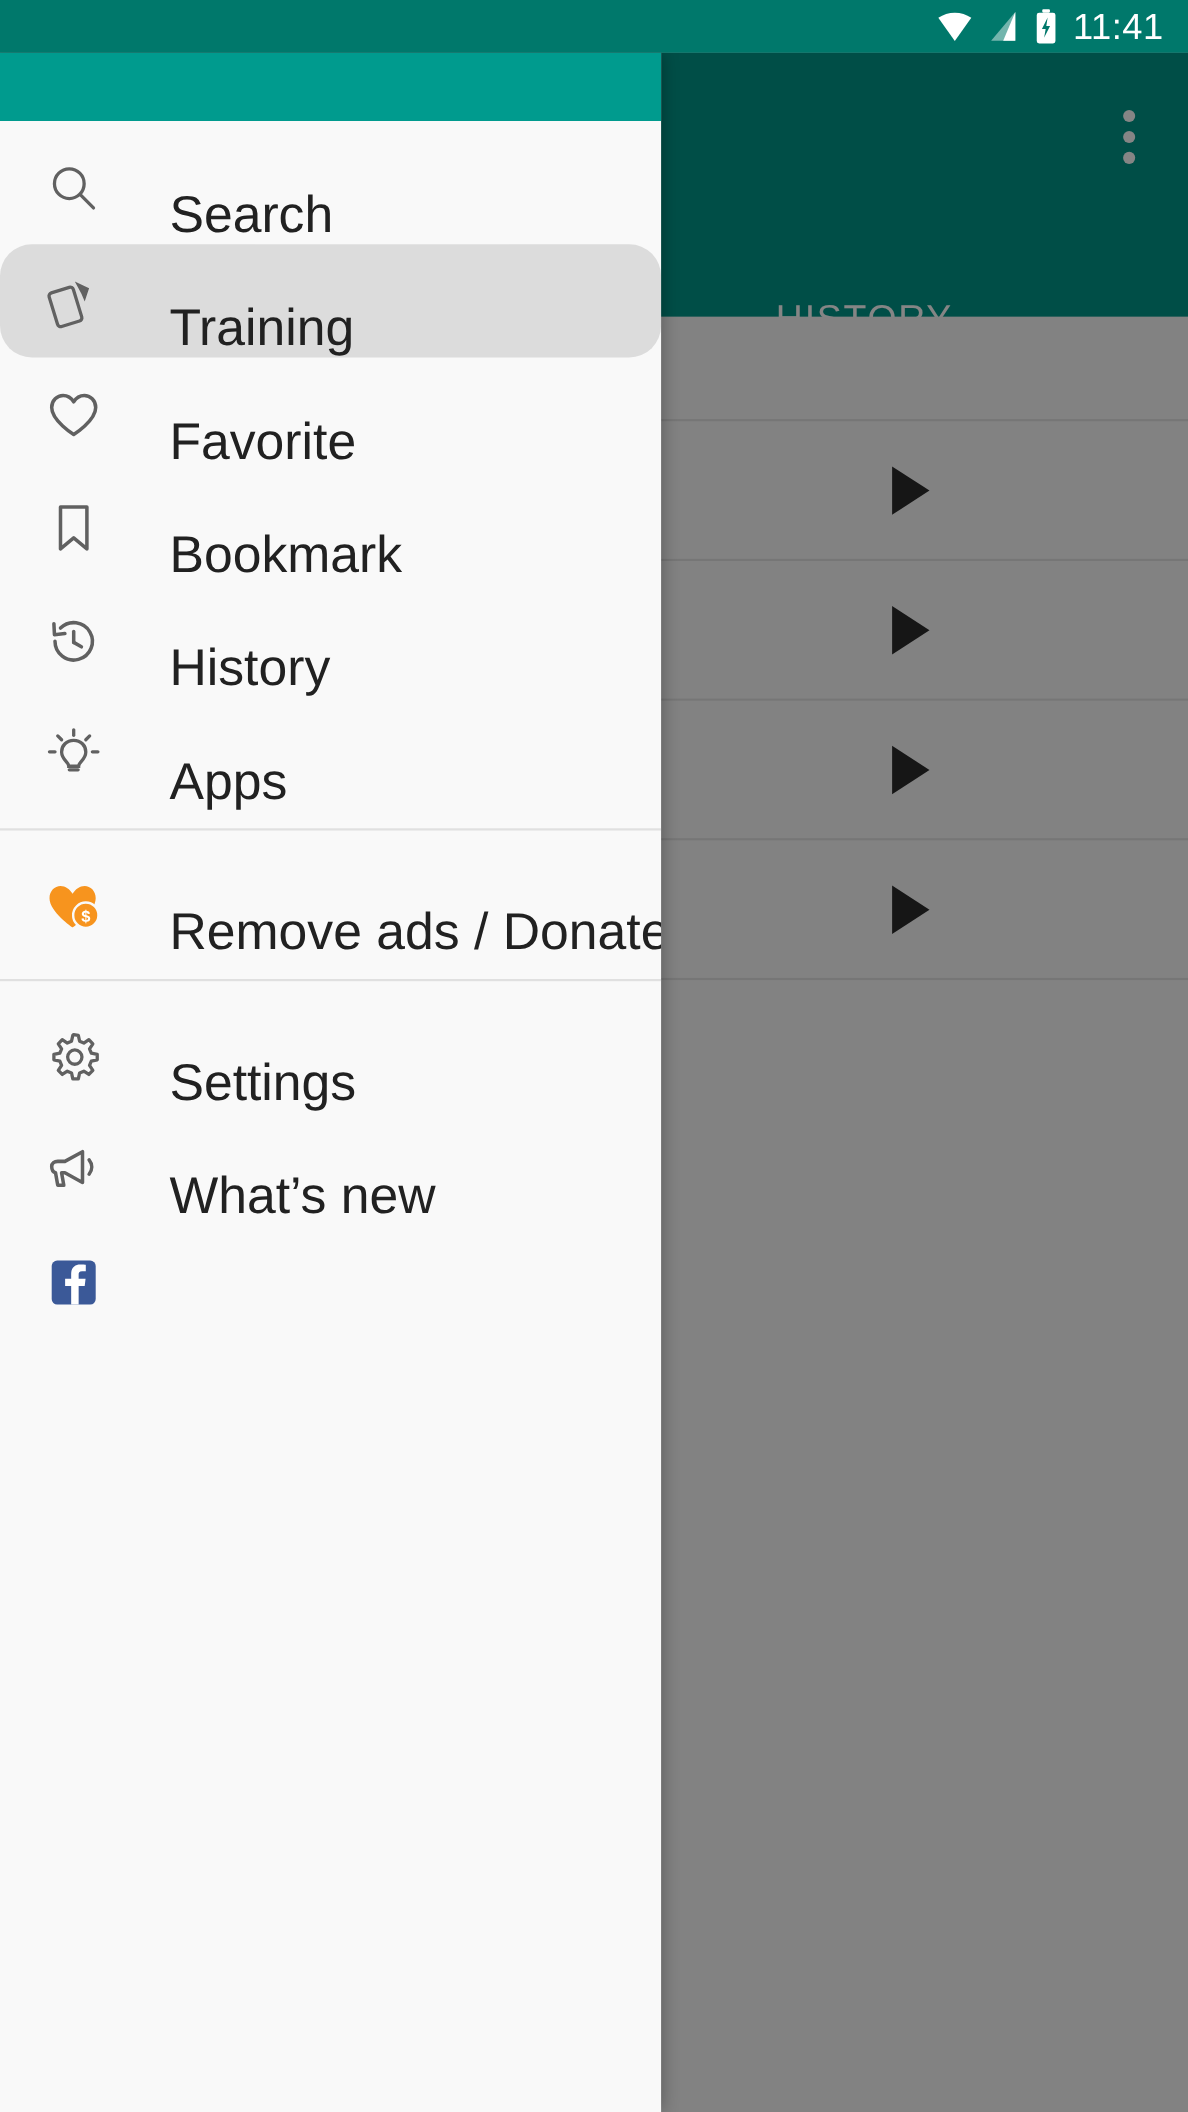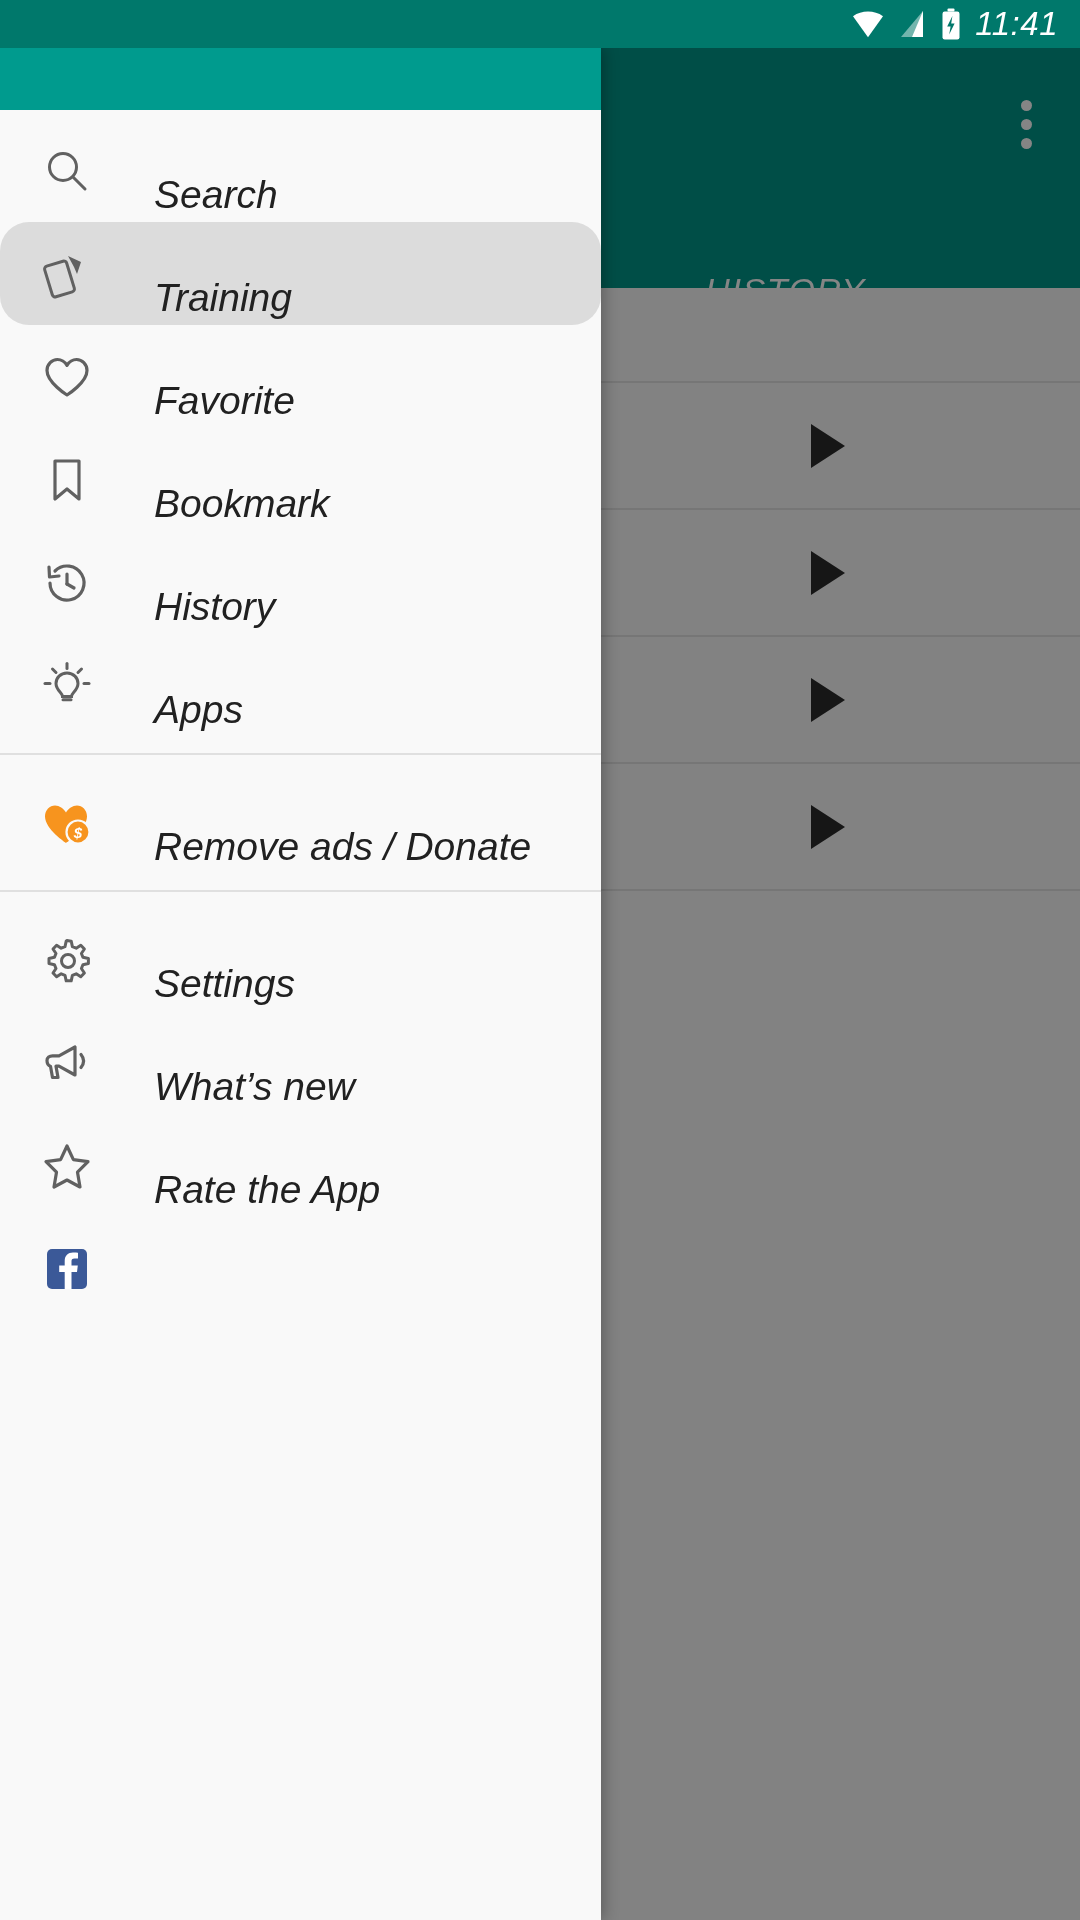--- a/index.html
+++ b/index.html
@@ -14,21 +14,20 @@
     font-family: "Liberation Sans", sans-serif;
     -webkit-font-smoothing: antialiased;
   }
 
   #screen {
     position: relative;
     width: 1080px;
     height: 1920px;
     overflow: hidden;
     background: #f8f8f8;
-    font-style: italic;
   }
 
   
   #app-background {
     position: absolute;
     inset: 0;
     background: #fafafa;
   }
   .app-bar {
     position: absolute;
@@ -198,21 +197,21 @@
     width: 58px;
     height: 58px;
     display: flex;
     align-items: center;
     justify-content: center;
     flex: 0 0 58px;
   }
   .nav-icon svg { display: block; }
   .nav-label {
     margin-left: 58px;
-    font-size: 39px;
+    font-size: 47px;
     color: #212121;
     line-height: 1;
     white-space: nowrap;
     margin-top: 48px;
   }
   .nav-divider {
     height: 2px;
     background: #e0e0e0;
     width: 100%;
   }
@@ -397,28 +396,20 @@
         <span class="nav-icon">
           <svg width="52" height="52" viewBox="0 0 52 52" xmlns="http://www.w3.org/2000/svg">
             <path d="M6 23.5 C6 20.5 8.5 18.8 11.5 18.8 L18 18.8 L34 10 L34 38 L18 29.2 L15 29.2 L17 40.5 L11.5 40.5 L9.5 29.2 C7.2 28.6 6 26.8 6 23.5 Z" fill="none" stroke="#616161" stroke-width="3.2" stroke-linejoin="round"></path>
             <path d="M40 17.5 C43.2 21.5 43.2 26.5 40 30.5" fill="none" stroke="#616161" stroke-width="3.2" stroke-linecap="round"></path>
           </svg>
         </span>
         <span class="nav-label">What’s new</span>
       </div>
 
 
-      <div class="nav-item">
-        <span class="nav-icon">
-          <svg width="52" height="52" viewBox="0 0 52 52" xmlns="http://www.w3.org/2000/svg">
-            <path d="M26 6 L32.4 19.6 L47 21.7 L36.5 32.2 L39 47 L26 40 L13 47 L15.5 32.2 L5 21.7 L19.6 19.6 Z" fill="none" stroke="#616161" stroke-width="3.2" stroke-linejoin="round"></path>
-          </svg>
-        </span>
-        <span class="nav-label">Rate the App</span>
-      </div>
 
 
       <div class="nav-item">
         <span class="nav-icon">
           <svg width="52" height="52" viewBox="0 0 52 52" xmlns="http://www.w3.org/2000/svg">
             <rect x="6" y="6" width="40" height="40" rx="5" fill="#3b5998"></rect>
             <path d="M30.5 46 L30.5 29 L36 29 L36.8 22.5 L30.5 22.5 L30.5 18.6 C30.5 16.8 31 15.6 33.6 15.6 L37 15.6 L37 9.8 C36.4 9.7 34.4 9.5 32 9.5 C27.1 9.5 23.7 12.5 23.7 18 L23.7 22.5 L18.2 22.5 L18.2 29 L23.7 29 L23.7 46 Z" fill="#ffffff"></path>
           </svg>
         </span>
         <span class="nav-label"></span>

